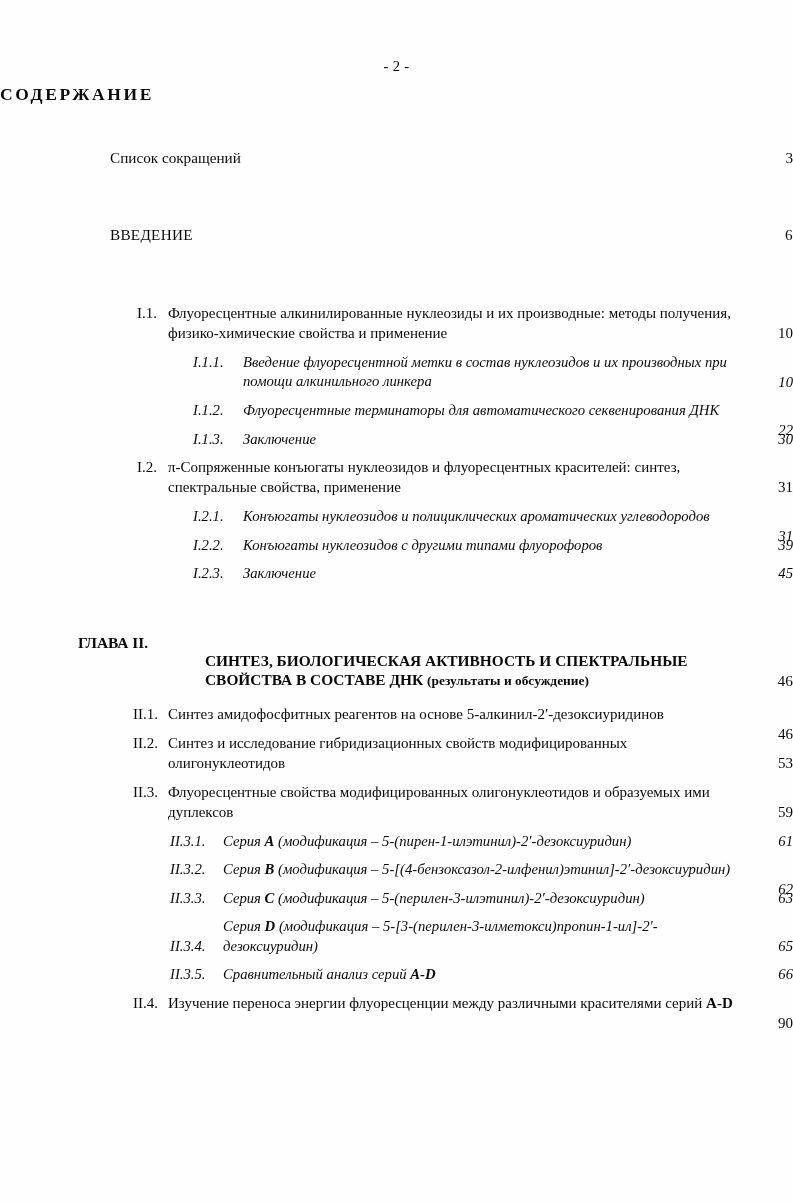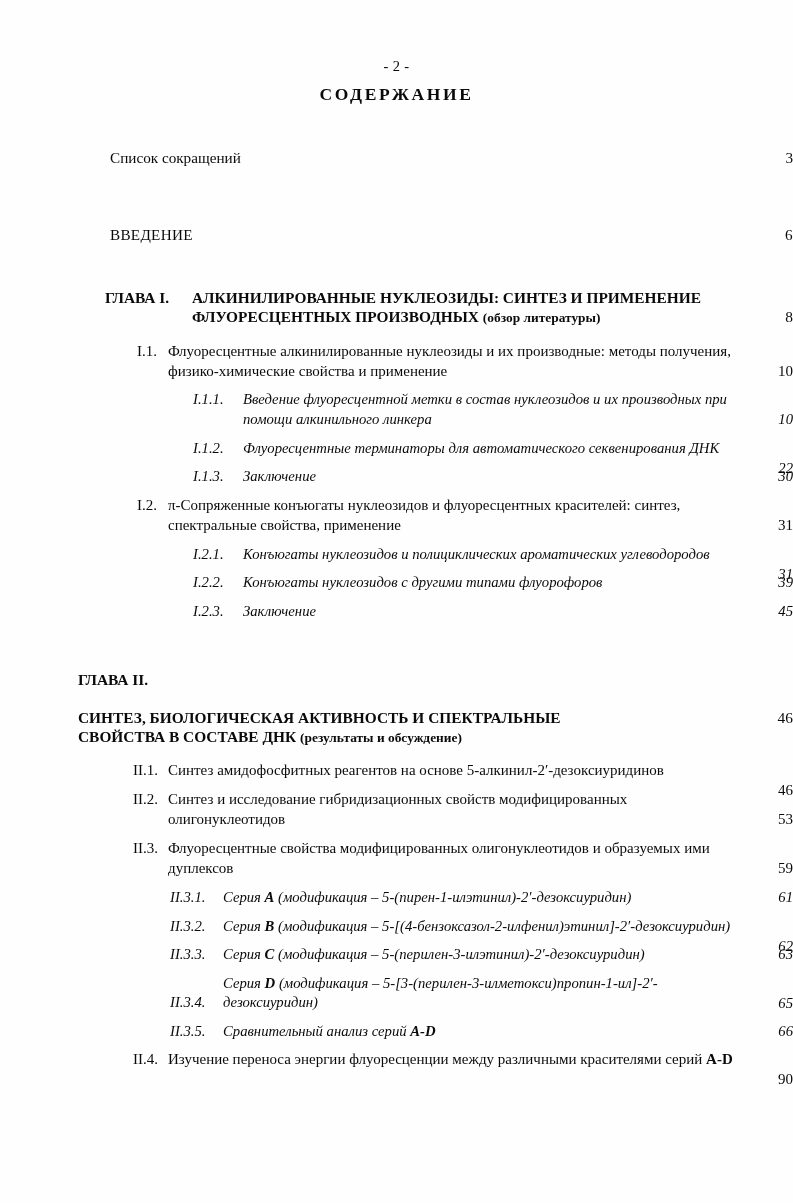--- a/index.html
+++ b/index.html
@@ -31,21 +31,21 @@
     width: 793px;
     text-align: center;
     font-size: 14.5px;
     letter-spacing: 0.4px;
   }
   .doc-title {
     position: absolute;
     top: 84px;
     left: 0;
     width: 793px;
-    text-align: center;
+    text-align: left;
     font-size: 17.5px;
     font-weight: bold;
     letter-spacing: 2.6px;
   }
 
   
   .toc {
     position: absolute;
     top: 148px;
     left: 0;
@@ -89,21 +89,21 @@
     font-weight: bold;
     font-size: 15.4px;
     line-height: 1.22;
   }
   .chapter .num {
     white-space: nowrap;
   }
   .chapter .pg { font-size: 15.4px; font-weight: normal; }
   .chapter-1 { padding-left: 105px; }
   .chapter-1 .num { width: 87px; }
-  .chapter-2 { padding-left: 78px; flex-direction: column; }
+  .chapter-2 { padding-left: 78px; }
   .chapter-2 .num { width: 127px; }
   .chapter .sub-note {
     font-size: 13.4px;
     font-weight: bold;
   }
 
   
   .lvl1 {
     font-size: 15px;
     line-height: 1.33;
@@ -150,29 +150,20 @@
 
     <div class="gap-abbrev"></div>
 
     <div class="row flat caps">
       <span class="txt">ВВЕДЕНИЕ</span>
       <span class="pg">6</span>
     </div>
 
     <div class="spacer-chap"></div>
 
-    <div class="row chapter chapter-1">
-      <span class="num">ГЛАВА I.</span>
-      <span class="txt">
-        <span>АЛКИНИЛИРОВАННЫЕ НУКЛЕОЗИДЫ: СИНТЕЗ И ПРИМЕНЕНИЕ</span><br>
-        <span>ФЛУОРЕСЦЕНТНЫХ ПРОИЗВОДНЫХ</span>
-        <span class="sub-note">(обзор литературы)</span>
-      </span>
-      <span class="pg" style="top:19px;">8</span>
-    </div>
 
     <div class="spacer-md"></div>
 
     <div class="row lvl1 c1">
       <span class="num">I.1.</span>
       <span class="txt">Флуоресцентные алкинилированные нуклеозиды и их производные: методы получения, физико-химические свойства и применение</span>
       <span class="pg" style="top:20px;">10</span>
     </div>
 
     <div class="spacer-sm"></div>

